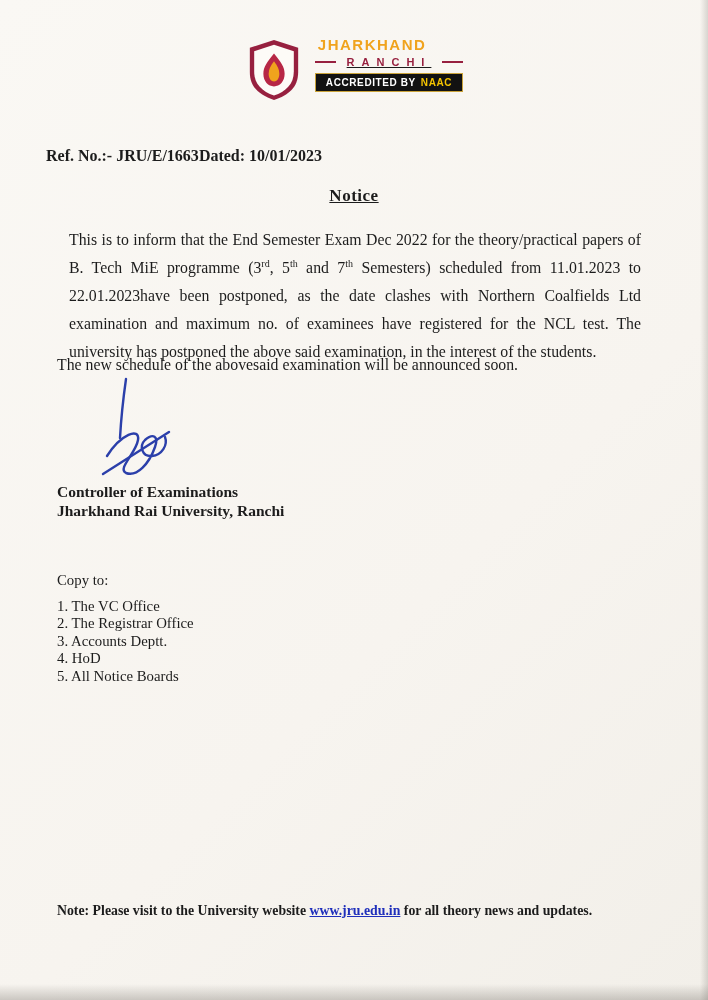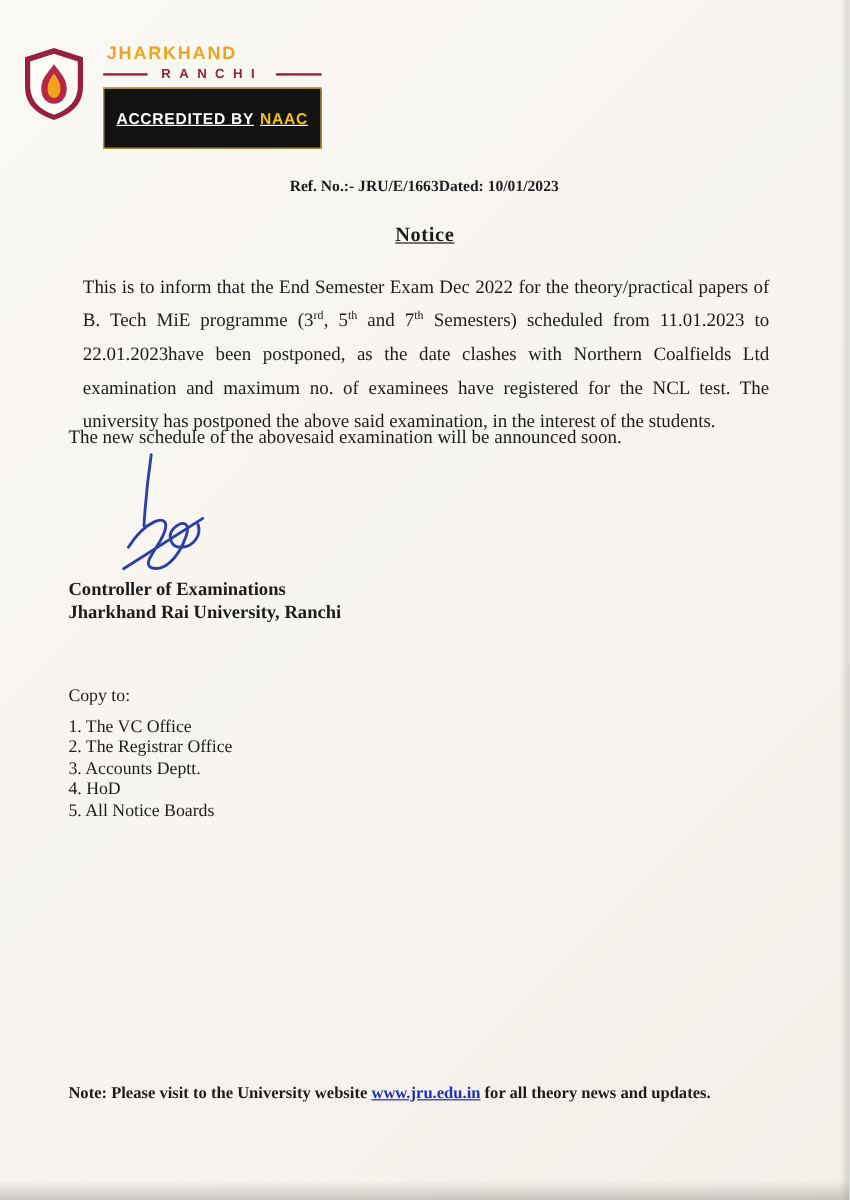--- a/index.html
+++ b/index.html
@@ -12,40 +12,40 @@
     color:#1c1c1c;
     overflow:hidden;
     box-shadow:0 0 6px rgba(0,0,0,.25);
   }
   .scan-bottom { position:absolute; bottom:0; left:0; right:0; height:16px;
     background:linear-gradient(to bottom, rgba(0,0,0,0) 0%, rgba(120,115,108,.35) 100%); }
   .scan-right { position:absolute; top:0; right:0; bottom:0; width:8px;
     background:linear-gradient(to right, rgba(0,0,0,0), rgba(120,115,108,.25)); }
 
   
-  .header { position:absolute; top:36px; left:16px; right:0; display:flex; }
+  .header { position:absolute; top:36px; left:0; right:0; display:flex; justify-content:center; }
   .logo { width:58px; height:64px; margin-right:12px; margin-top:2px; flex:0 0 auto; }
   .brand { text-align:left; }
   .brand-top { color:#f0a31d; font-family:"Liberation Sans", sans-serif; font-weight:bold;
     font-size:15px; letter-spacing:1.5px; margin-left:3px; }
   .brand-main { color:#97203f; font-size:35px; font-weight:bold; line-height:1.05;
     letter-spacing:.5px; text-shadow:1px 1px 0 rgba(232,184,75,.55); }
-  .brand-sub-row { display:flex; align-items:center; gap:11px; margin-top:3px; }
+  .brand-sub-row { display:flex; align-items:center; gap:11px; margin-top:3px;text-decoration:underline; }
   .brand-sub-row .rule { height:2px; background:#97203f; flex:1; }
   .brand-sub { color:#97203f; font-family:"Liberation Sans", sans-serif; font-weight:bold;
     font-size:11px; letter-spacing:7px; }
   .badge-row { display:flex; justify-content:center; margin-top:5px; }
   .badge { background:#121212; color:#ffffff; font-family:"Liberation Sans", sans-serif;
-    font-size:13px; font-weight:bold; padding:17px 10px; letter-spacing:.6px;
-    border:1px solid #caa33a;text-decoration:underline; }
+    font-size:10px; font-weight:bold; padding:3px 10px; letter-spacing:.6px;
+    border:1px solid #caa33a; }
   .badge .naac { color:#f5c400; margin-left:5px; }
 
   
-  .meta { position:absolute; top:147px; left:57px; right:58px;
-    display:flex; justify-content:center; font-weight:bold; font-size:13px; }
+  .meta { position:absolute; top:147px; left:46px; right:58px;
+    display:flex; justify-content:flex-start; font-weight:bold; font-size:16px; }
 
   
   .title-wrap { position:absolute; top:186px; left:0; right:0; text-align:center; }
   .title { display:inline-block; font-size:17px; font-weight:bold;
     text-decoration:underline; letter-spacing:.5px; margin:0; }
 
   
   .para1 { position:absolute; top:214px; left:57px; right:55px;
     font-size:15.8px; line-height:28px; text-align:justify; margin:12px; }
   .para1 sup { font-size:10px; line-height:0; }

